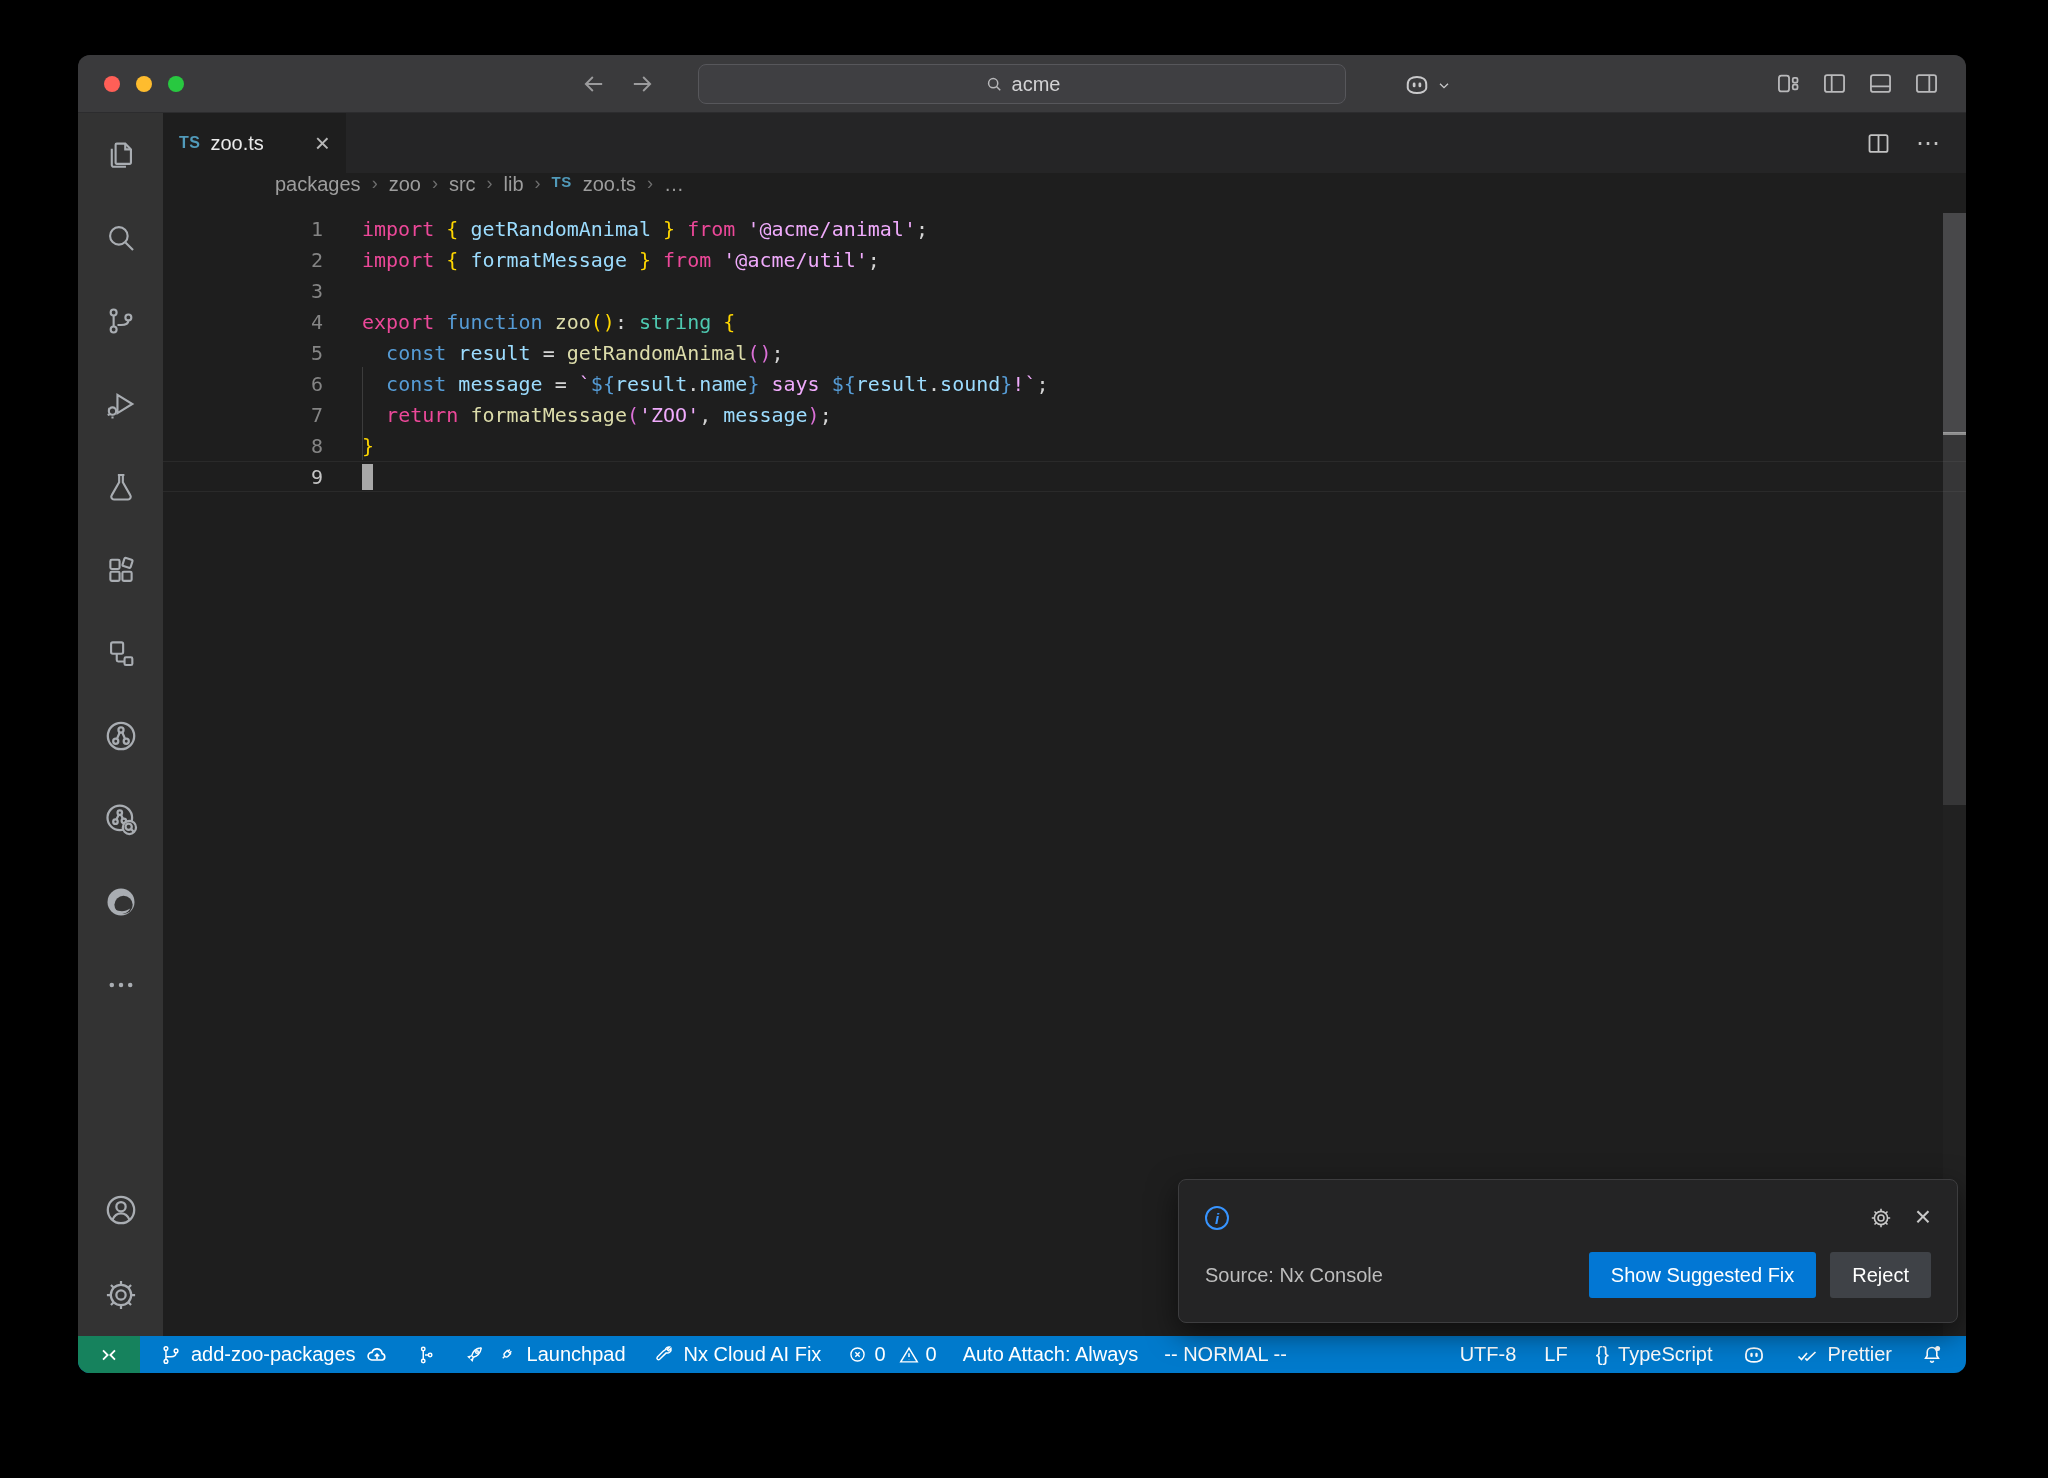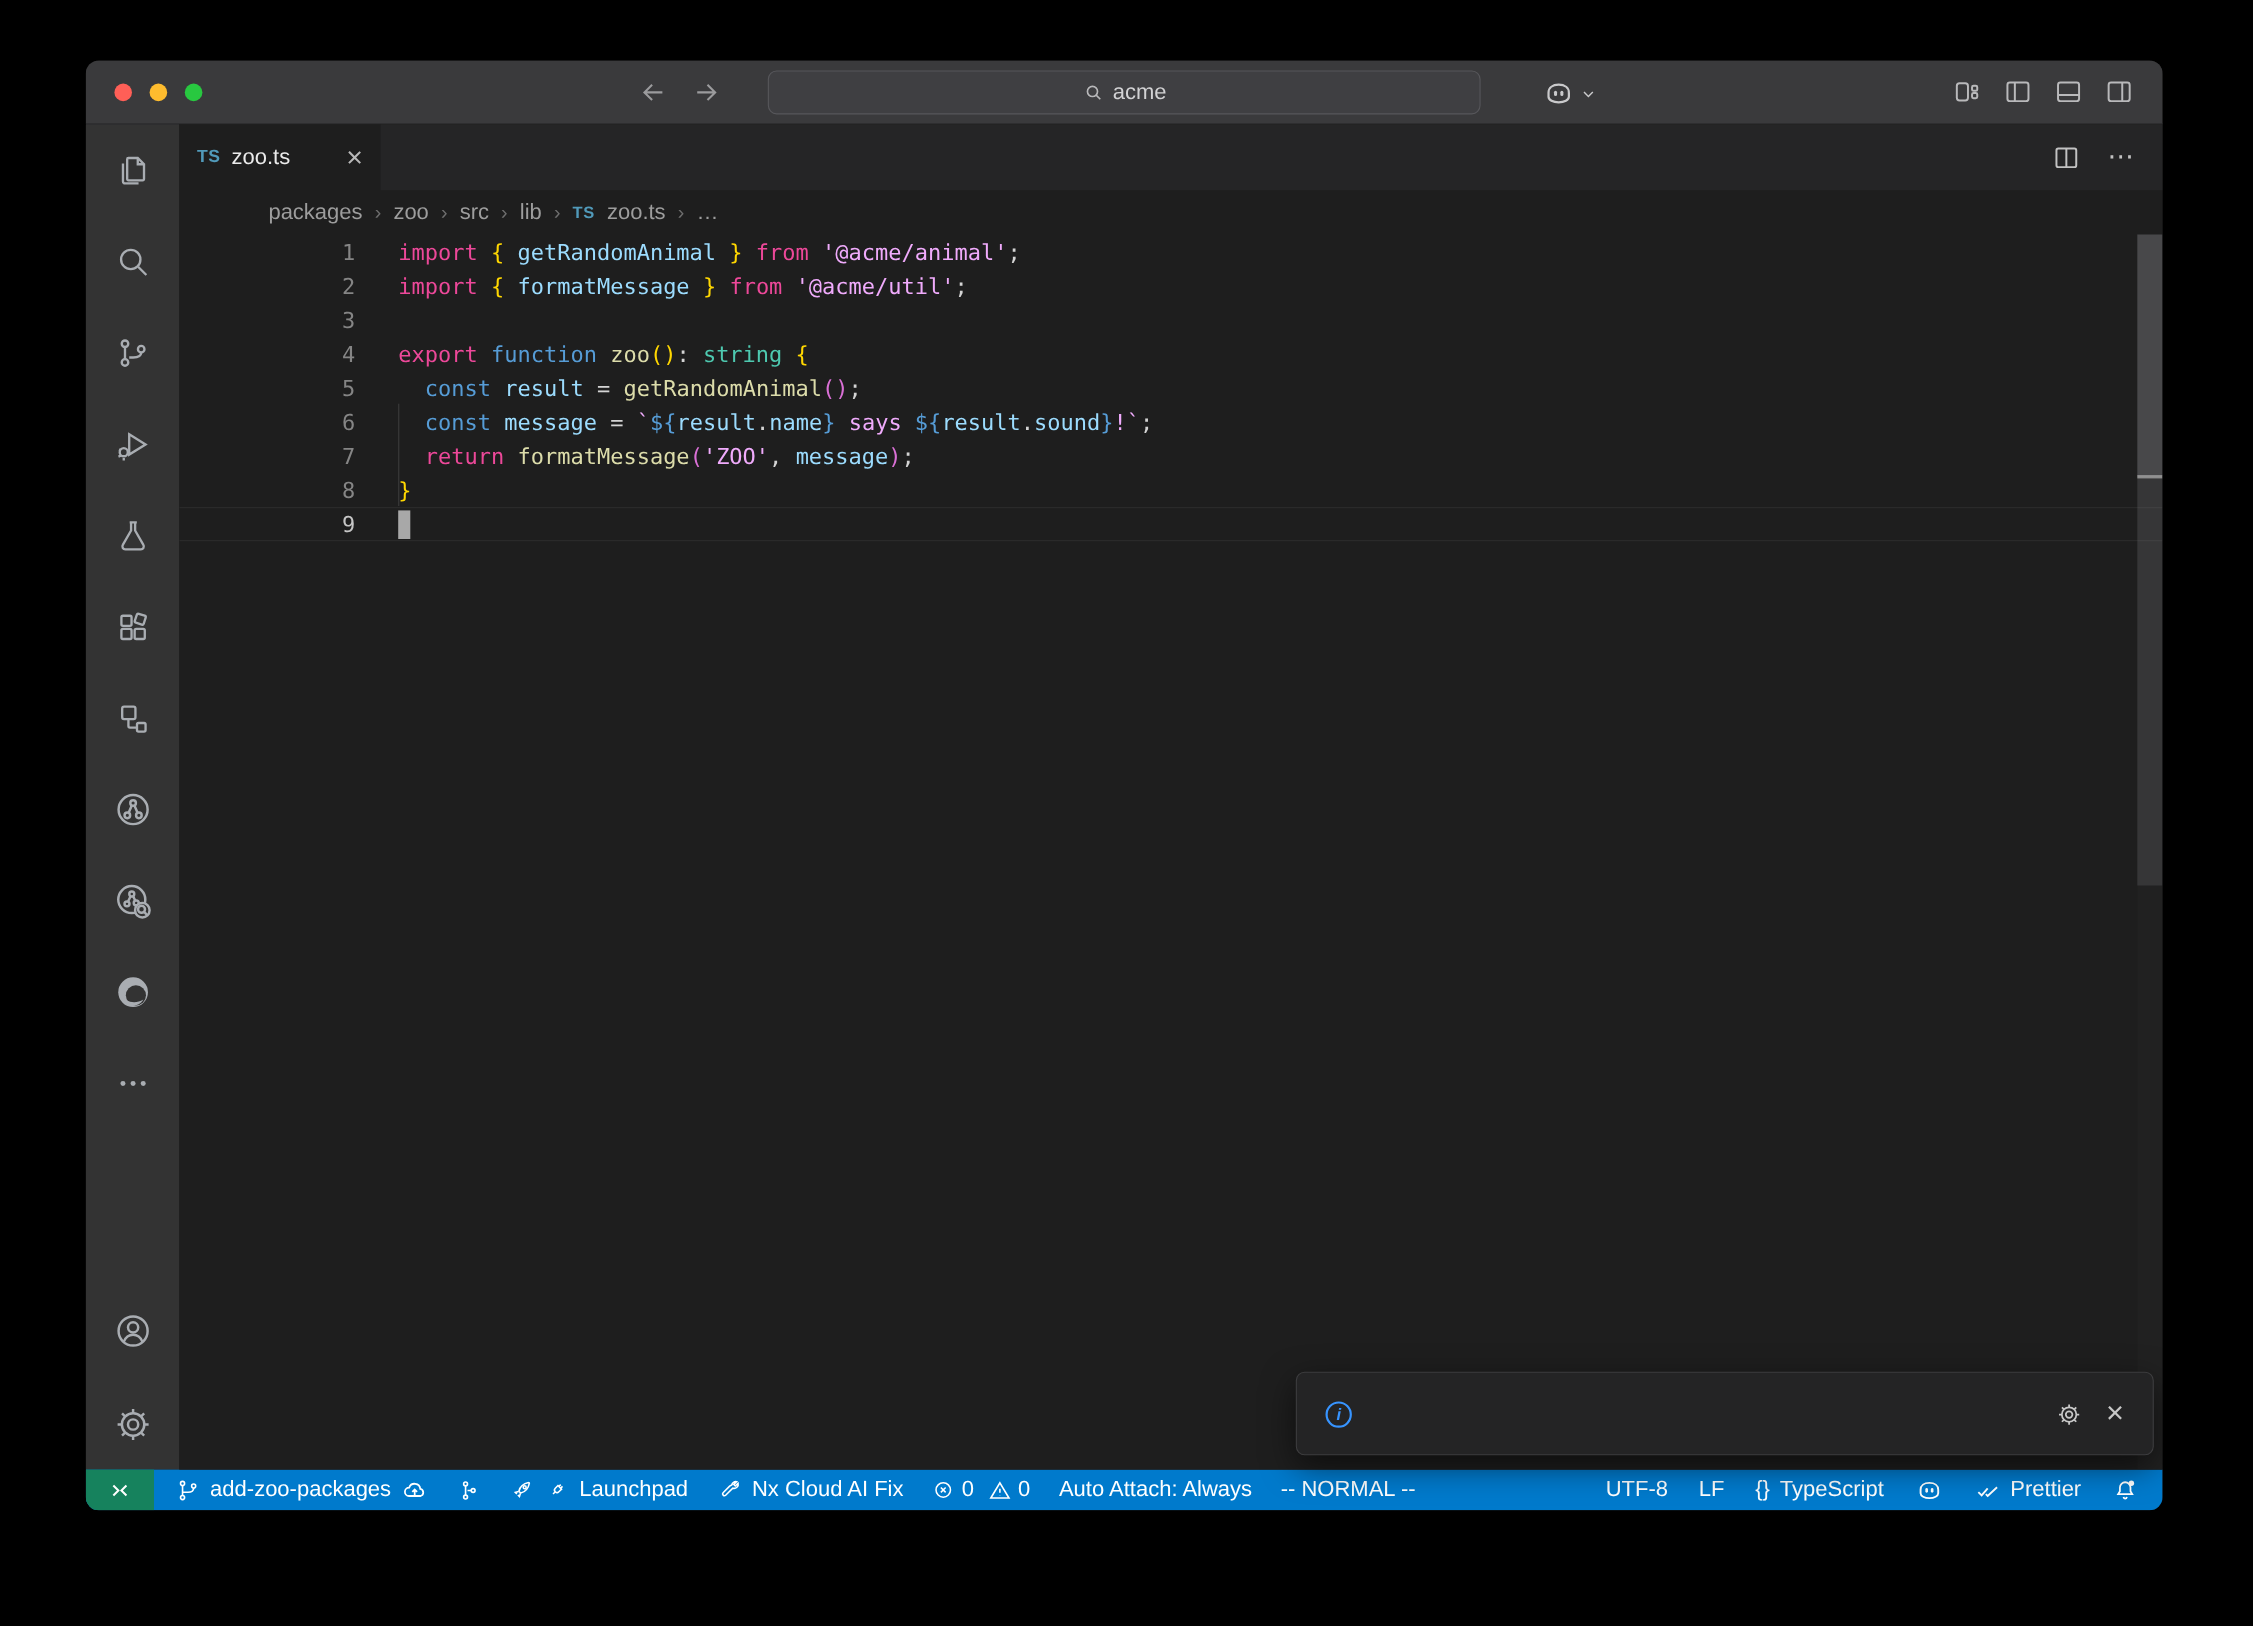--- a/index.html
+++ b/index.html
@@ -41,22 +41,22 @@
   .tabbar{height:60px;flex:none;background:#252526;display:flex;align-items:stretch;}
   .tab{width:183px;background:#1e1e1e;display:flex;align-items:center;
        padding:0 16px;gap:10px;}
   .ts-badge{color:var(--c-ts_icon,#519aba);font-weight:bold;font-size:16px;letter-spacing:.5px;}
   .tab-label{color:#eaeaea;font-size:20px;}
   .tab-close{margin-left:auto;color:#b8b8b8;font-size:26px;line-height:1;}
   .tab-actions{margin-left:auto;display:flex;align-items:center;gap:24px;
                padding-right:24px;color:#c2c2c2;}
   .dots{font-size:24px;letter-spacing:2px;color:#c2c2c2;line-height:0.4;}
 
-  .breadcrumbs{height:40px;flex:none;display:flex;align-items:center;
-               padding-left:81px;gap:11px;color:#9d9d9d;font-size:20px;}
+  .breadcrumbs{height:40px;flex:none;display:flex;
+               padding-left:112px;gap:11px;color:#9d9d9d;font-size:20px;}
   .bc-sep{color:#6e6e6e;font-size:18px;}
   .bc-ts{font-size:15px;}
 
   
   .editor-body{flex:1;position:relative;font-family:"DejaVu Sans Mono","Liberation Mono",monospace;
                font-size:20px;overflow:hidden;}
   .blame{height:30px;padding:6px 0 0 199px;color:#6b6b6b;
          font-family:"Liberation Sans",sans-serif;font-size:17px;}
   .code-line{height:31px;display:flex;align-items:center;}
   .code-line.current{border-top:1px solid rgba(255,255,255,.055);
@@ -400,20 +400,27 @@
         <span>
           <svg width="24" height="24" viewBox="0 0 24 24" fill="none" stroke="currentColor" stroke-width="1.6">
               <circle cx="12" cy="12" r="3"></circle>
               <circle cx="12" cy="12" r="6.6"></circle>
               <path d="M12 2.8v2.6M12 18.6v2.6M2.8 12h2.6M18.6 12h2.6M5.5 5.5l1.8 1.8M16.7 16.7l1.8 1.8M18.5 5.5l-1.8 1.8M7.3 16.7l-1.8 1.8"></path>
             </svg>
         </span>
         <span class="toast-close">×</span>
       </div>
     </div>
+    <div class="toast-row2">
+      <span class="toast-source">Source: Nx Console</span>
+      <div class="toast-buttons">
+        <button class="btn primary">Show Suggested Fix</button>
+        <button class="btn secondary">Reject</button>
+      </div>
+    </div>
   </div>
 
   <div class="statusbar">
     <div class="sb-remote">
       <span>
         <svg width="22" height="22" viewBox="0 0 24 24" fill="none" stroke="#fff" stroke-width="2">
             <path d="M5.5 7l5 5-5 5M18.5 7l-5 5 5 5"></path>
           </svg>
       </span>
     </div>

